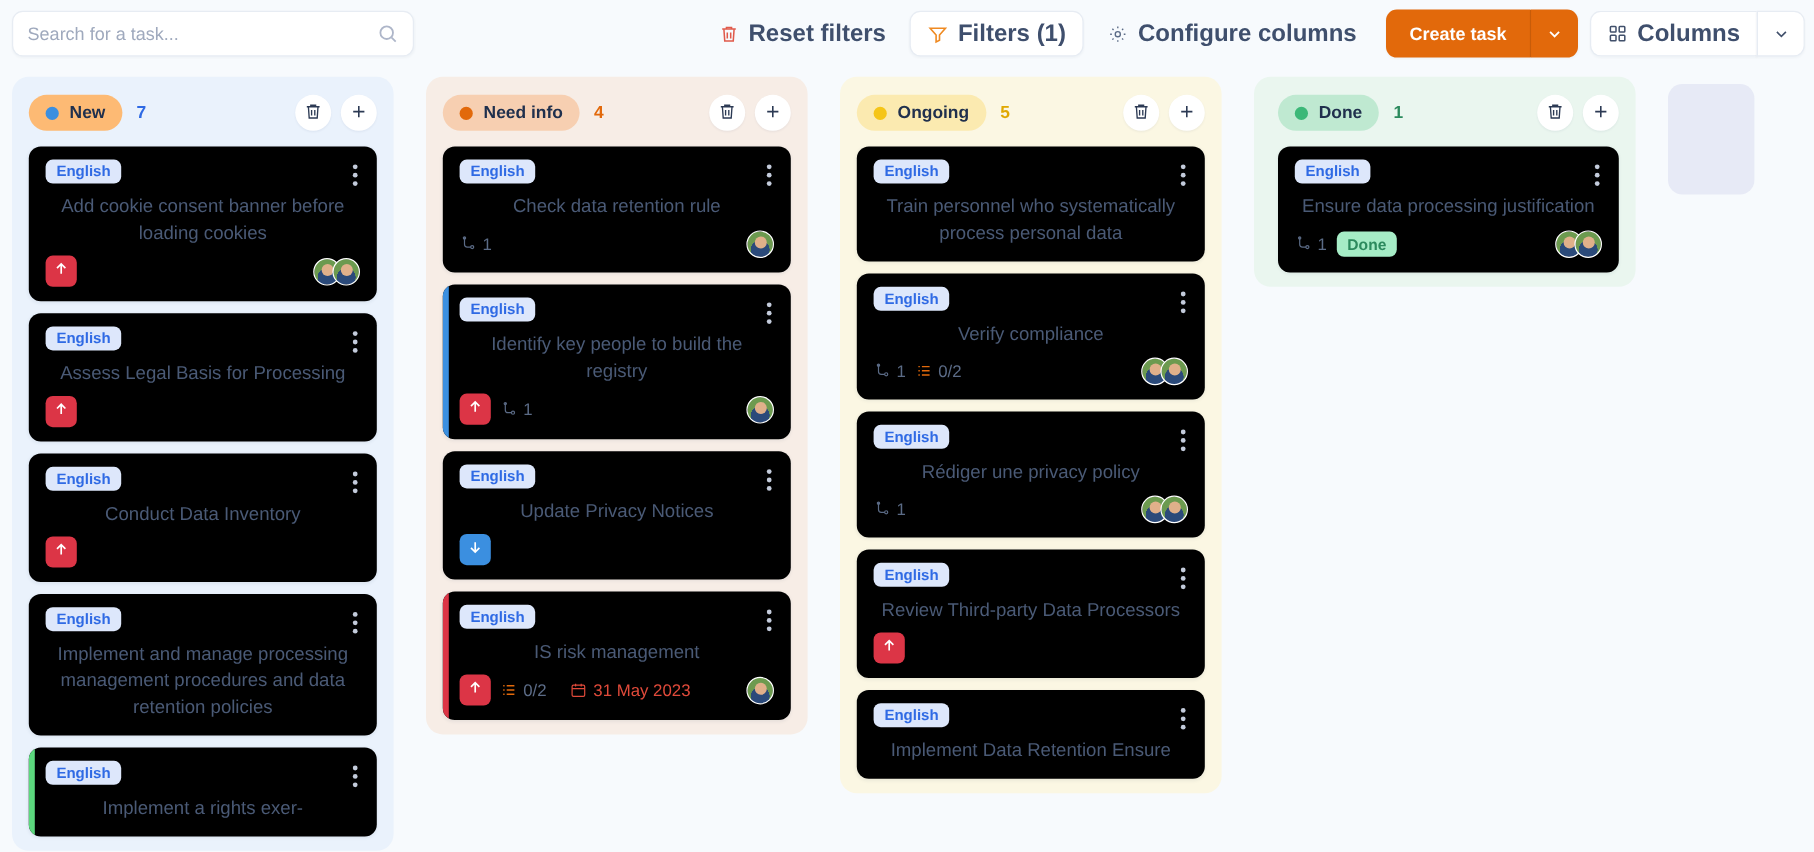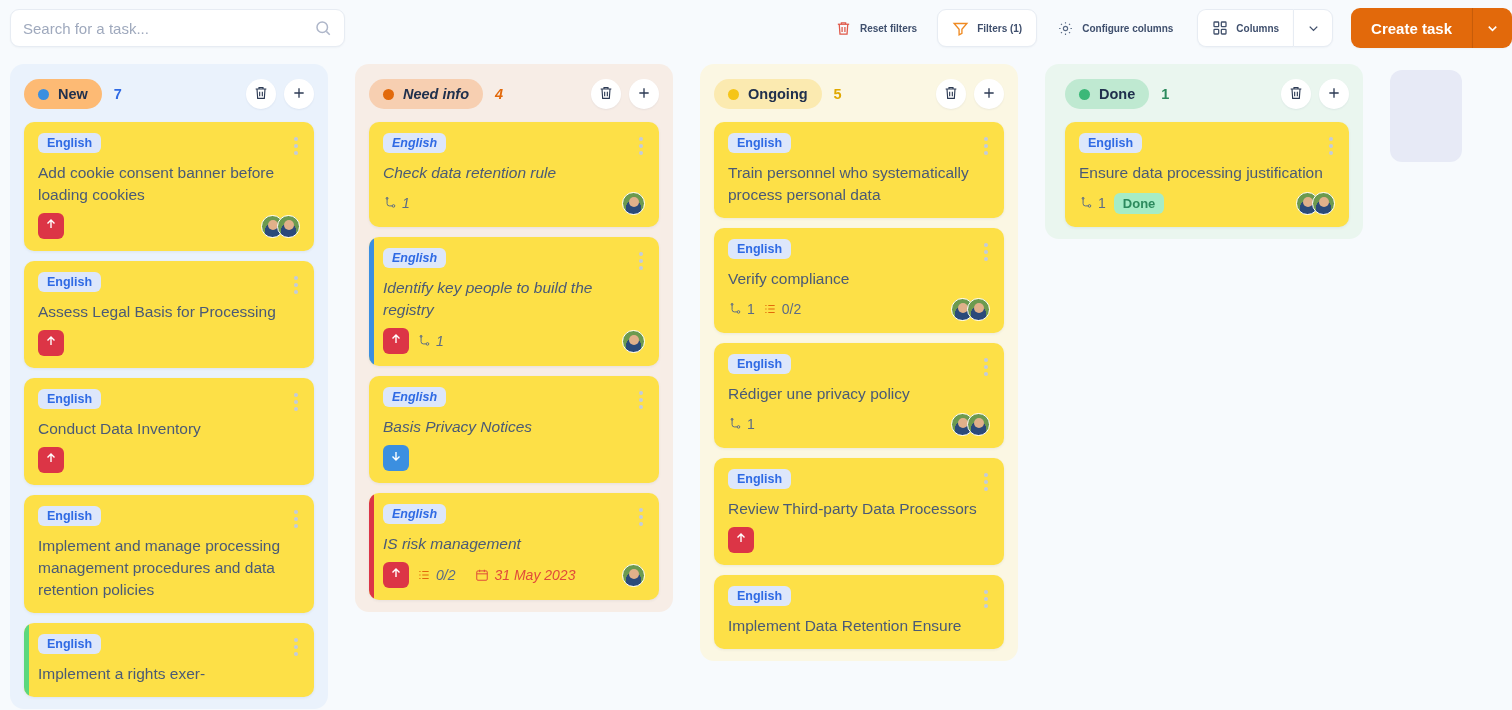--- a/index.html
+++ b/index.html
@@ -38,21 +38,21 @@
   .search-icon { width: 18px; height: 18px; flex: 0 0 18px; color: #aeb6c9; }
 
   .toolbar-right {
     margin-left: auto;
     display: flex; align-items: center; gap: 0;
     height: 56px; padding-right: 0;
   }
   .tb-btn {
     display: flex; align-items: center; gap: 8px;
     height: 38px; padding: 0 14px;
-    font-size: 10px; font-weight: bold; color: #3f4f6d;
+    font-size: 20px; font-weight: bold; color: #3f4f6d;
     background: transparent; border: 0; cursor: pointer;
     font-family: "Liberation Sans", sans-serif;
     white-space: nowrap;
   }
   .tb-btn.boxed {
     background: #ffffff;
     border: 1px solid #e7ecf3;
     border-radius: 9px;
     box-shadow: 0 1px 2px rgba(20,40,80,.04);
     margin: 0 6px;
@@ -120,25 +120,26 @@
     background: #ffffff; border: 0; cursor: pointer;
     display: flex; align-items: center; justify-content: center;
     color: #2c3a54;
     box-shadow: 0 1px 2px rgba(20,40,80,.06);
   }
 
   .cards { display: flex; flex-direction: column; gap: 10px; }
 
   .card {
     position: relative;
-    background: #fde047;
+    background: #000000;
     border-radius: 10px;
     padding: 11px 14px 12px 14px;
     box-shadow: 0 1px 3px rgba(30,50,90,.07);
     overflow: hidden;
+    text-align: center;
   }
   .card .stripe {
     position: absolute; left: 0; top: 0; bottom: 0; width: 5px;
     border-radius: 10px 0 0 10px;
   }
   .card-top { display: flex; align-items: flex-start; }
   .lang-tag {
     background: #dde7fb; color: #2f6ae4;
     font-size: 12.5px; font-weight: bold;
     padding: 3px 9px; border-radius: 6px;
@@ -232,50 +233,50 @@
 
     <button class="tb-btn">
       <span class="ico">
         <svg width="17" height="17" viewBox="0 0 24 24" fill="none" stroke="#5b6b86" stroke-width="1.6">
           <circle cx="12" cy="12" r="3"></circle>
           <path d="M12 3v2M12 19v2M3 12h2M19 12h2M5.6 5.6l1.4 1.4M17 17l1.4 1.4M18.4 5.6L17 7M7 17l-1.4 1.4"></path>
         </svg>
       </span>
       <span>Configure columns</span>
     </button>
+
+    <div class="split primary">
+      <button class="tb-btn main">
+        <span>Create task</span>
+      </button>
+      <div class="caret">
+        <svg width="15" height="15" viewBox="0 0 24 24" fill="none" stroke="currentColor" stroke-width="2.4">
+          <path d="M6 9l6 6 6-6"></path>
+        </svg>
+      </div>
+    </div>
 
     <div class="split">
       <button class="tb-btn main">
         <span class="ico">
           <svg width="16" height="16" viewBox="0 0 24 24" fill="none" stroke="#41506b" stroke-width="1.9">
             <rect x="3" y="3" width="7" height="7" rx="1"></rect>
               <rect x="14" y="3" width="7" height="7" rx="1"></rect>
             <rect x="3" y="14" width="7" height="7" rx="1"></rect>
               <rect x="14" y="14" width="7" height="7" rx="1"></rect>
           </svg>
         </span>
         <span>Columns</span>
       </button>
       <div class="caret">
         <svg width="15" height="15" viewBox="0 0 24 24" fill="none" stroke="currentColor" stroke-width="2.2">
           <path d="M6 9l6 6 6-6"></path>
         </svg>
       </div>
     </div>
-
-    <div class="split primary">
-      <button class="tb-btn main">
-        <span>Create task</span>
-      </button>
-      <div class="caret">
-        <svg width="15" height="15" viewBox="0 0 24 24" fill="none" stroke="currentColor" stroke-width="2.4">
-          <path d="M6 9l6 6 6-6"></path>
-        </svg>
-      </div>
-    </div>
   </div>
 </div>
 
 <div class="board" id="board">
     <div class="column col-new" style="background: rgb(234, 242, 252);">
       <div class="col-head">
         <div class="pill" style="background: #fdba74;">
           <span class="dot" style="background: rgb(59, 143, 224);"></span>
           <span>New</span>
         </div>
@@ -373,21 +374,21 @@
             <div class="kebab">
               <i></i>
               <i></i>
               <i></i>
             </div>
           </div>
           <div class="card-title">Implement a rights exer-</div>
         </div>
       </div>
     </div>
-    <div class="column col-need" style="background: rgb(247, 237, 230); font-style: italic;">
+    <div class="column col-need" style="background: rgb(247, 237, 230);">
       <div class="col-head">
         <div class="pill" style="background: rgb(247, 207, 177);">
           <span class="dot" style="background: rgb(226, 105, 11);"></span>
           <span>Need info</span>
         </div>
         <span class="count" style="color: rgb(226, 105, 11);">4</span>
         <div class="col-actions">
           <button class="round-btn">
             <span><svg width="16" height="16" viewBox="0 0 24 24" fill="none" stroke="#2c3a54" stroke-width="1.7">
                 <path d="M4 6h16"></path>
@@ -464,21 +465,21 @@
         </div>
         <div class="card">
           <div class="card-top">
             <span class="lang-tag">English</span>
             <div class="kebab">
               <i></i>
               <i></i>
               <i></i>
             </div>
           </div>
-          <div class="card-title">Basis Privacy Notices</div>
+          <div class="card-title">Update Privacy Notices</div>
           <div class="card-foot">
             <span class="prio prio-low">
               <span><svg width="14" height="14" viewBox="0 0 24 24" fill="none" stroke="#fff" stroke-width="2.4">
                   <path d="M12 5v14M6 13l6 6 6-6"></path>
                 </svg></span>
             </span>
           </div>
         </div>
         <div class="card">
           <div class="stripe" style="background: rgb(220, 53, 70);"></div>

